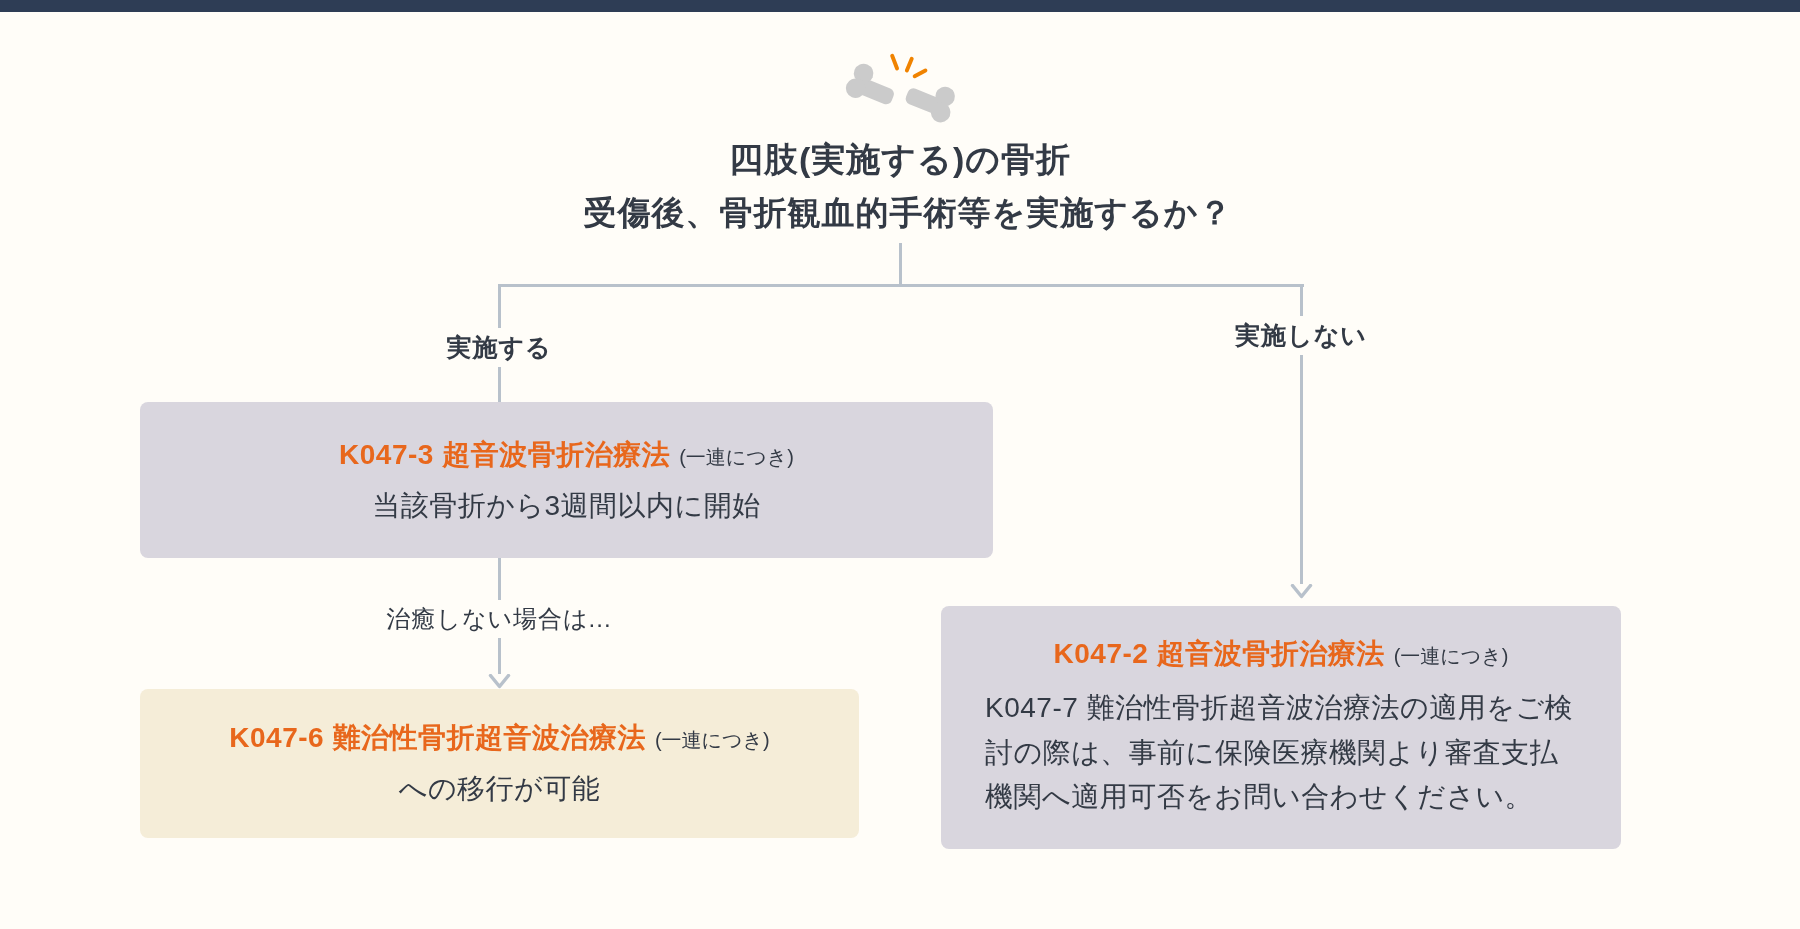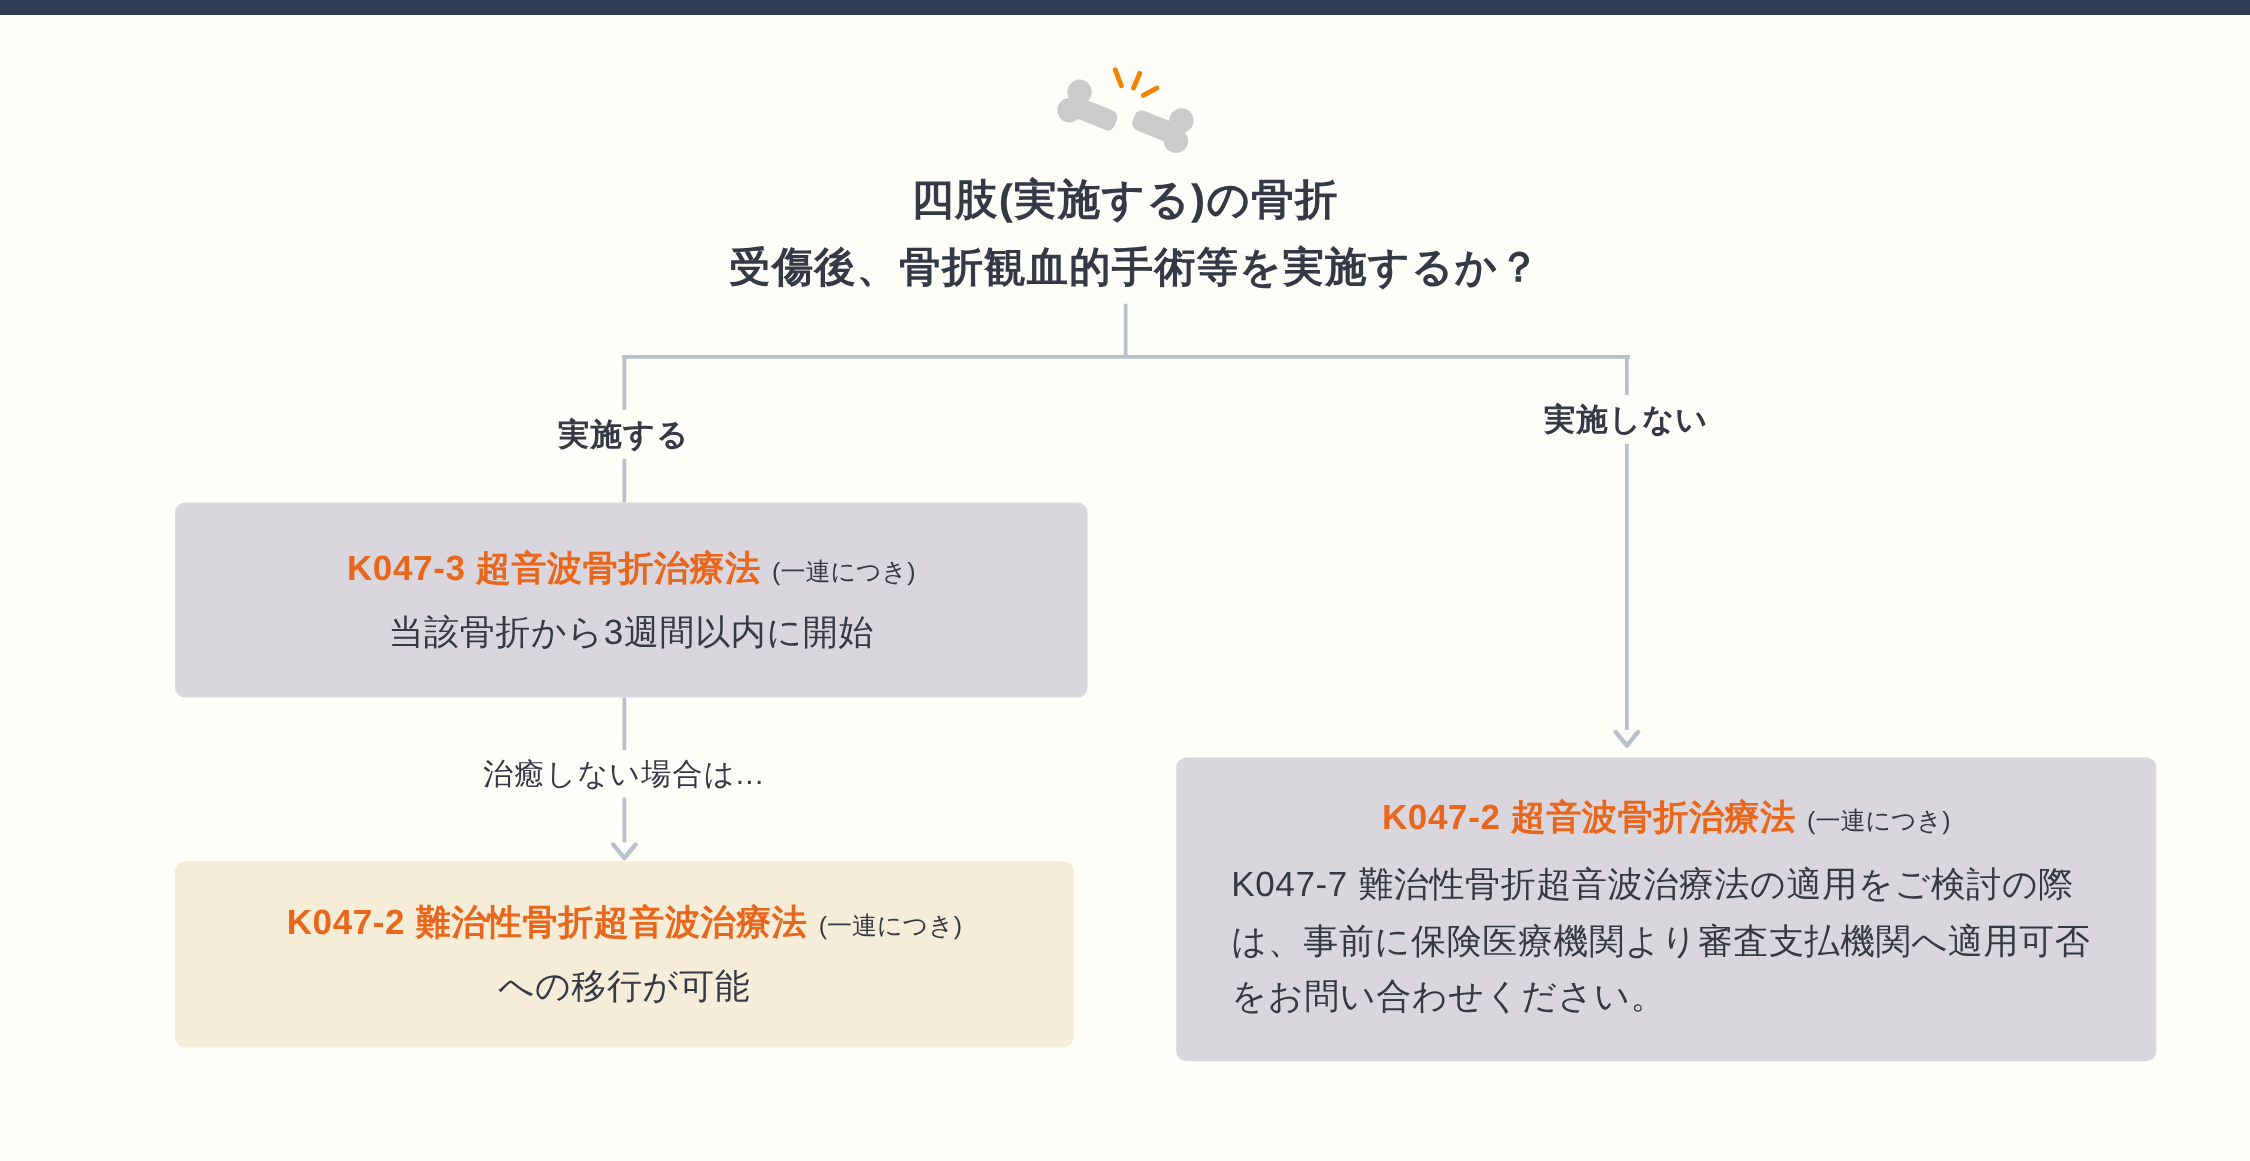--- a/index.html
+++ b/index.html
@@ -148,42 +148,42 @@
   <div class="vline" style="left:1300px;top:284px;height:300px;"></div>
   <span class="chev" style="left:1290px;top:584px;">
     <svg width="23" height="15" viewBox="0 0 23 15">
         <path d="M2.5 1.5 L11.5 12.5 L20.5 1.5" fill="none" style="stroke:var(--line);" stroke-width="3.5" stroke-linecap="round" stroke-linejoin="round"></path>
       </svg>
   </span>
 
   <div class="branch-label" style="left:499px;top:328px;">実施する</div>
   <div class="branch-label" style="left:1301px;top:316px;">実施しない</div>
 
-  <div class="node-box box-gray" style="left:140px;top:402px;width:730px;height:156px;">
+  <div class="node-box box-gray" style="left:140px;top:402px;width:853px;height:156px;">
     <div class="box-heading">
       <span class="box-code">K047-3 超音波骨折治療法</span><span class="box-unit">(一連につき)</span>
     </div>
     <div class="box-detail">当該骨折から3週間以内に開始</div>
   </div>
 
   <div class="vline" style="left:498px;top:558px;height:116px;"></div>
   <div class="note-label" style="left:499px;top:600px;">治癒しない場合は...</div>
   <span class="chev" style="left:488px;top:674px;">
     <svg width="23" height="15" viewBox="0 0 23 15">
         <path d="M2.5 1.5 L11.5 12.5 L20.5 1.5" fill="none" style="stroke:var(--line);" stroke-width="3.5" stroke-linecap="round" stroke-linejoin="round"></path>
       </svg>
   </span>
 
   <div class="node-box box-cream" style="left:140px;top:689px;width:719px;height:149px;">
     <div class="box-heading">
-      <span class="box-code">K047-2 難治性骨折超音波治療法</span><span class="box-unit">(一連につき)</span>
+      <span class="box-code">K047-6 難治性骨折超音波治療法</span><span class="box-unit">(一連につき)</span>
     </div>
     <div class="box-detail">への移行が可能</div>
   </div>
 
-  <div class="node-box box-gray pad-h" style="left:941px;top:606px;width:784px;height:243px;">
+  <div class="node-box box-gray pad-h" style="left:941px;top:606px;width:680px;height:243px;">
     <div class="box-heading">
       <span class="box-code">K047-2 超音波骨折治療法</span><span class="box-unit">(一連につき)</span>
     </div>
     <div class="box-detail left-align">K047-7 難治性骨折超音波治療法の適用をご検討の際は、事前に保険医療機関より審査支払機関へ適用可否をお問い合わせください。</div>
   </div>
 
 </div>
 
 </body></html>

